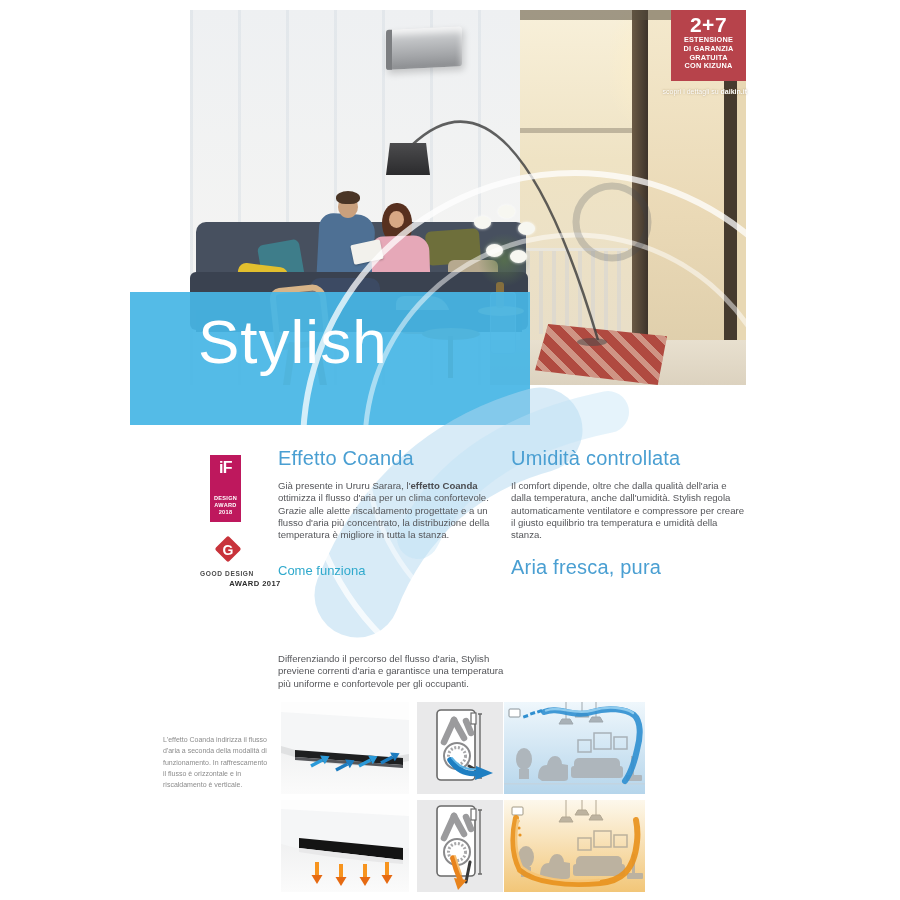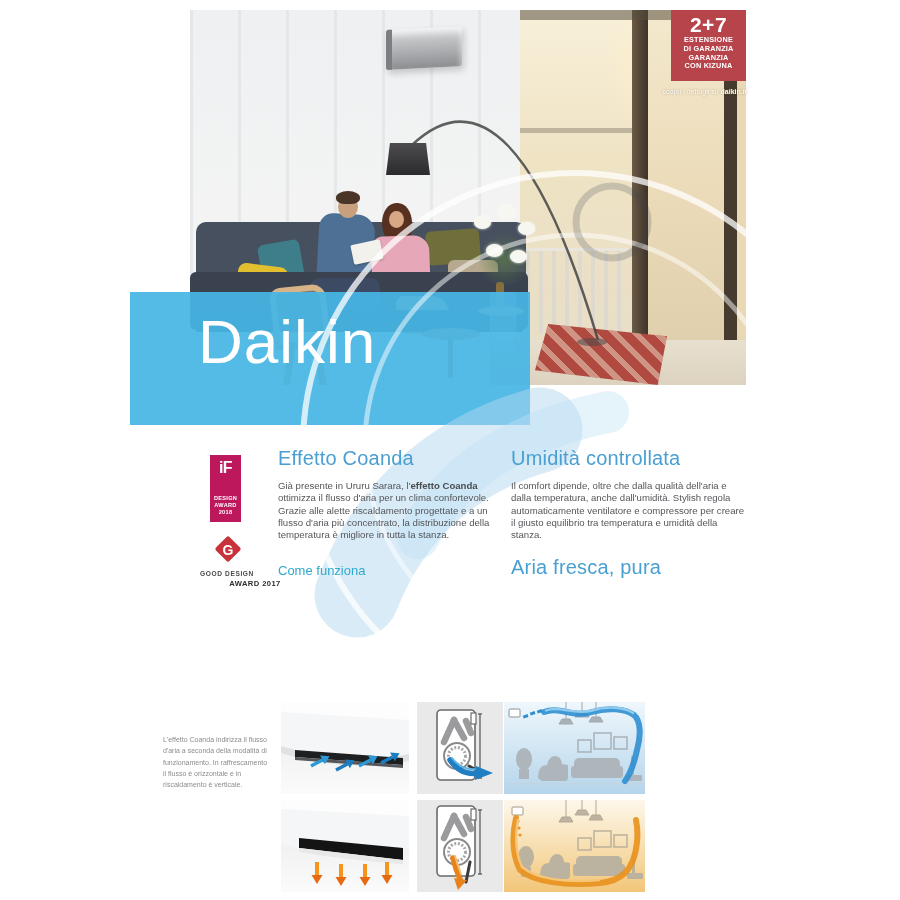--- a/index.html
+++ b/index.html
@@ -163,36 +163,36 @@
     <div class="abs leaves"></div>
     <div class="abs vase"></div>
     <div class="abs bloom" style="left:284px;top:206px"></div>
     <div class="abs bloom" style="left:308px;top:195px"></div>
     <div class="abs bloom" style="left:328px;top:212px"></div>
     <div class="abs bloom" style="left:296px;top:234px"></div>
     <div class="abs bloom" style="left:320px;top:240px"></div>
   </div>
 
   <div class="banner">
-    <h1>Daikin</h1>
+    <h1>Stylish</h1>
   </div>
 
   <svg class="decor" width="900" height="690">
     <path d="M 540 430 C 460 452, 392 505, 357 595" fill="none" stroke="rgba(178,216,240,.5)" stroke-width="85" stroke-linecap="round"></path>
     <path d="M 608 412 C 520 430, 452 470, 418 538" fill="none" stroke="rgba(190,224,244,.4)" stroke-width="42" stroke-linecap="round"></path>
     <circle cx="575" cy="445" r="272" fill="none" stroke="rgba(255,255,255,.75)" stroke-width="6"></circle>
     <circle cx="575" cy="445" r="210" fill="none" stroke="rgba(255,255,255,.5)" stroke-width="5"></circle>
     <circle cx="612" cy="222" r="36" fill="none" stroke="rgba(60,70,80,.22)" stroke-width="7"></circle>
   </svg>
 
   <div class="badge">
     <div class="big">2+7</div>
     <div class="ln">ESTENSIONE</div>
     <div class="ln">DI GARANZIA</div>
-    <div class="ln">GARANZIA</div>
+    <div class="ln">GRATUITA</div>
     <div class="ln">CON KIZUNA</div>
   </div>
   <div class="badge-link"><span>scopri i dettagli su </span><b>daikin.it</b></div>
 
   <div class="if-badge">
     <div class="if-logo">iF</div>
     <div class="if-lines">
       <div>DESIGN</div>
       <div>AWARD</div>
       <div>2018</div>
@@ -205,20 +205,21 @@
         </g>
       <text x="15" y="20.5" text-anchor="middle" font-size="14" font-weight="bold" fill="#ffffff" font-family="Liberation Sans, sans-serif">G</text>
     </svg>
   </div>
   <div class="good-l1">GOOD DESIGN</div>
   <div class="good-l2">AWARD 2017</div>
 
   <h2 class="col-el h-blue" style="left:278px;top:447px">Effetto Coanda</h2>
   <p class="col-el body-t" style="left:278px;top:480px;width:224px"><span>Già presente in Ururu Sarara, l'</span><b>effetto Coanda</b><span> ottimizza il flusso d'aria per un clima confortevole. Grazie alle alette riscaldamento progettate e a un flusso d'aria più concentrato, la distribuzione della temperatura è migliore in tutta la stanza.</span></p>
   <h3 class="col-el h-teal" style="left:278px;top:563px">Come funziona</h3>
+  <p class="col-el body-t" style="left:278px;top:653px;width:232px">Differenziando il percorso del flusso d'aria, Stylish previene correnti d'aria e garantisce una temperatura più uniforme e confortevole per gli occupanti.</p>
 
   <h2 class="col-el h-blue" style="left:511px;top:447px">Umidità controllata</h2>
   <p class="col-el body-t" style="left:511px;top:480px;width:238px">Il comfort dipende, oltre che dalla qualità dell'aria e dalla temperatura, anche dall'umidità. Stylish regola automaticamente ventilatore e compressore per creare il giusto equilibrio tra temperatura e umidità della stanza.</p>
   <h2 class="col-el h-blue" style="left:511px;top:556px">Aria fresca, pura</h2>
 
   <div class="caption">L'effetto Coanda indirizza il flusso d'aria a seconda della modalità di funzionamento. In raffrescamento il flusso è orizzontale e in riscaldamento è verticale.</div>
 
   <div class="cell" style="left:281px;top:702px">
     <svg width="128" height="92" viewBox="0 0 128 92">
       <defs>

